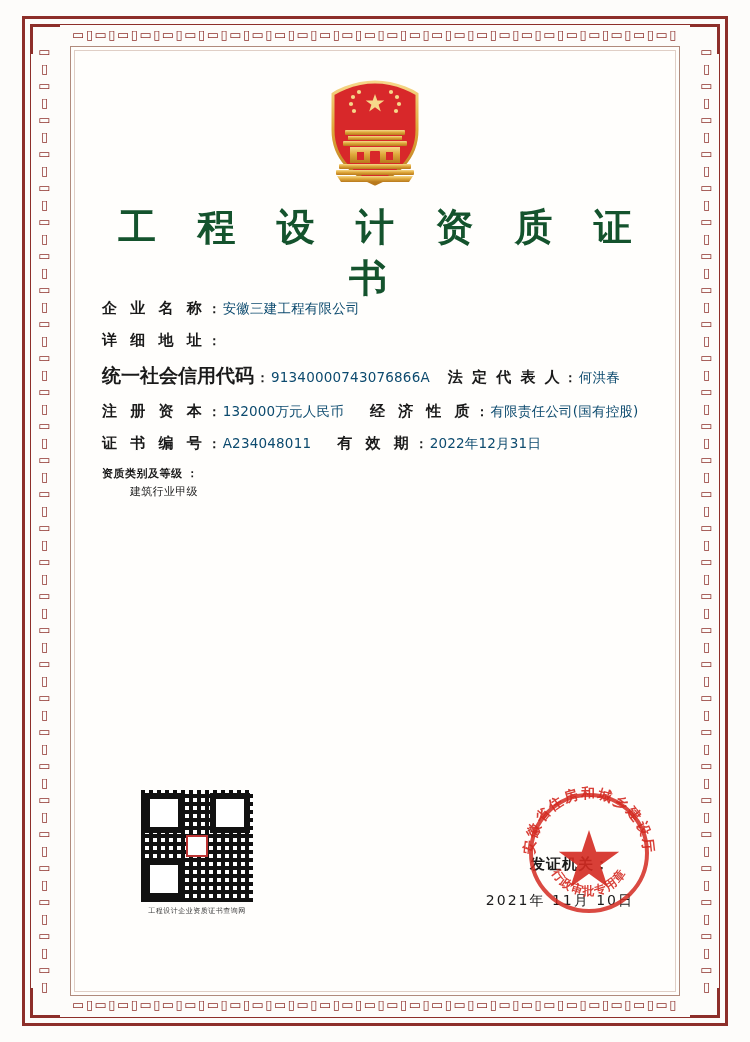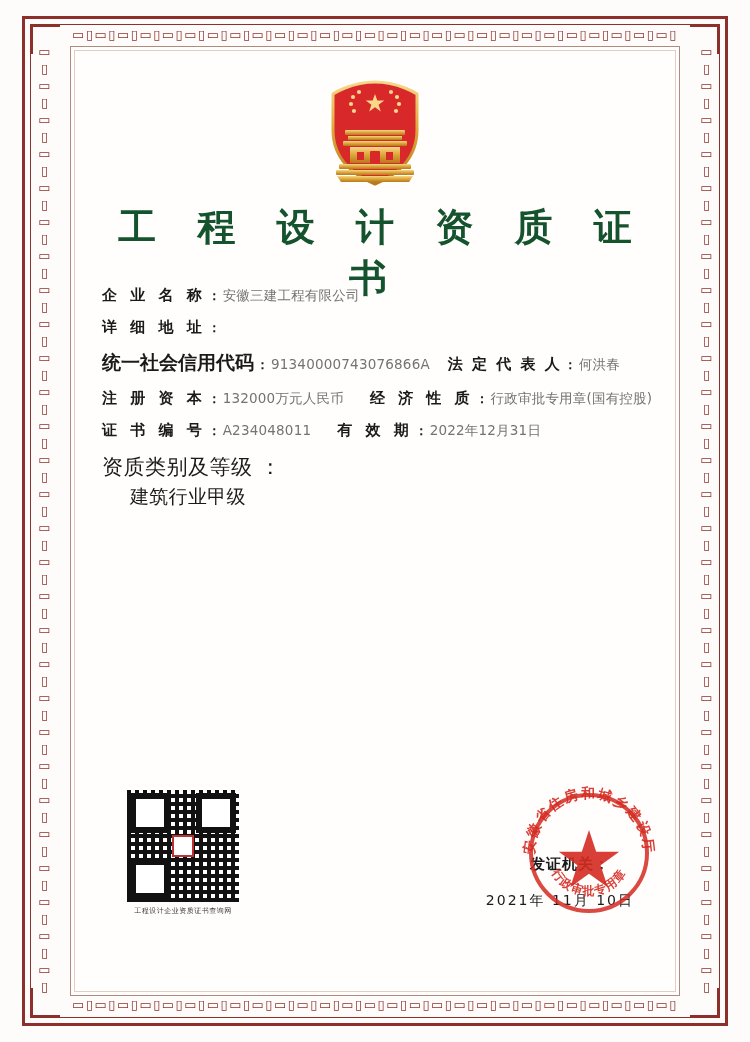--- a/index.html
+++ b/index.html
@@ -130,21 +130,21 @@
     font-size: 38px;
     font-weight: bold;
     letter-spacing: 14px;
     text-indent: 14px;
     color: #14532d;
   }
 
   
   .fields {
     position: absolute;
-    top: 236px;
+    top: 249px;
     left: 28px;
     right: 28px;
   }
   .field-row {
     display: flex;
     align-items: baseline;
     margin-bottom: 13px;
     font-family: "DejaVu Sans", sans-serif;
   }
   .f-label {
@@ -157,49 +157,49 @@
   .f-label.sp2 { letter-spacing: 2px; }
   .f-label.tight { letter-spacing: 0px; font-size: 19px; }
   .f-colon {
     font-size: 13px;
     font-weight: bold;
     color: #1a1a1a;
     padding: 0 2px;
   }
   .f-value {
     font-size: 13.5px;
-    color: #737373;
+    color: #0c4a6e;
     letter-spacing: 0.2px;
     white-space: nowrap;
   }
   .f-gap { width: 18px; flex: none; }
   .f-gap-lg { width: 26px; flex: none; }
 
   .qual-block {
     margin-top: 4px;
     font-family: "DejaVu Sans", sans-serif;
   }
   .qual-title {
-    font-size: 21px;
-    font-weight: normal;
+    font-size: 11px;
+    font-weight: bold;
     color: #1a1a1a;
     letter-spacing: 0.5px;
   }
   .qual-item {
-    font-size: 19px;
+    font-size: 11px;
     color: #1a1a1a;
     margin-top: 3px;
     margin-left: 28px;
     letter-spacing: 0.3px;
   }
 
   
   .qr-wrap {
     position: absolute;
-    left: 50px;
+    left: 64px;
     bottom: 76px;
     width: 118px;
     text-align: center;
   }
   .qr-code {
     width: 112px;
     height: 112px;
     margin: 0 auto;
     background-color: #ffffff;
     background-image:
@@ -367,21 +367,21 @@
         <span class="f-value">何洪春</span>
       </div>
 
       <div class="field-row">
         <span class="f-label sp1">注 册 资 本</span>
         <span class="f-colon">：</span>
         <span class="f-value">132000万元人民币</span>
         <span class="f-gap-lg"></span>
         <span class="f-label sp1">经 济 性 质</span>
         <span class="f-colon">：</span>
-        <span class="f-value">行政审批专用章(国有控股)</span>
+        <span class="f-value">有限责任公司(国有控股)</span>
       </div>
 
       <div class="field-row">
         <span class="f-label sp1">证 书 编 号</span>
         <span class="f-colon">：</span>
         <span class="f-value">A234048011</span>
         <span class="f-gap-lg"></span>
         <span class="f-label sp1">有 效 期</span>
         <span class="f-colon">：</span>
         <span class="f-value">2022年12月31日</span>

